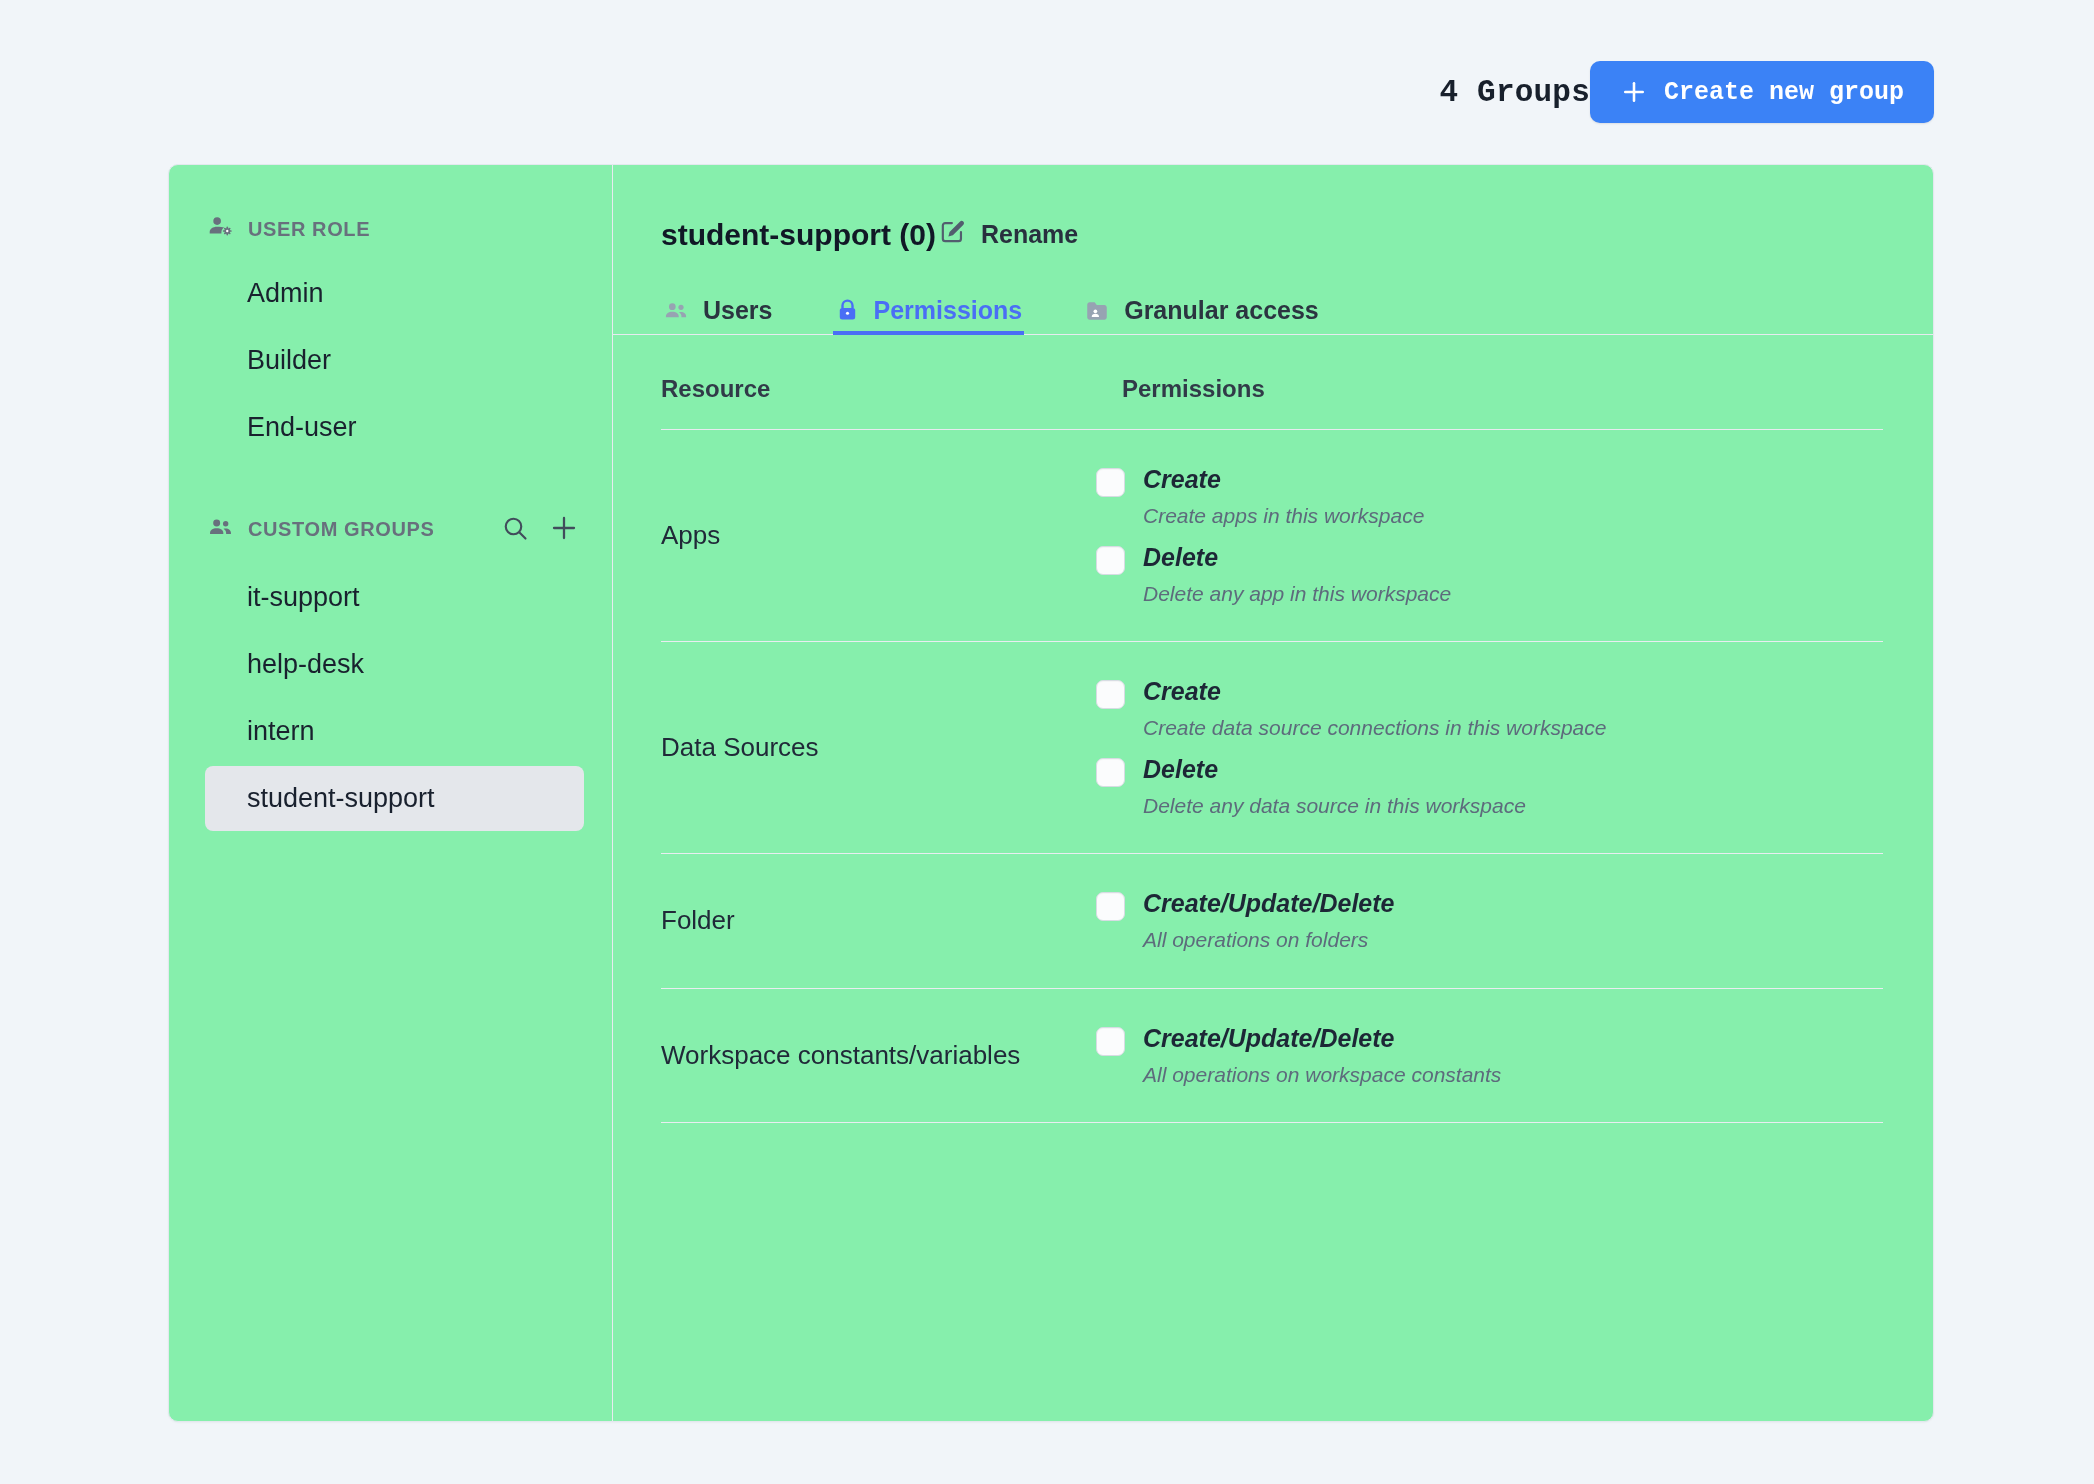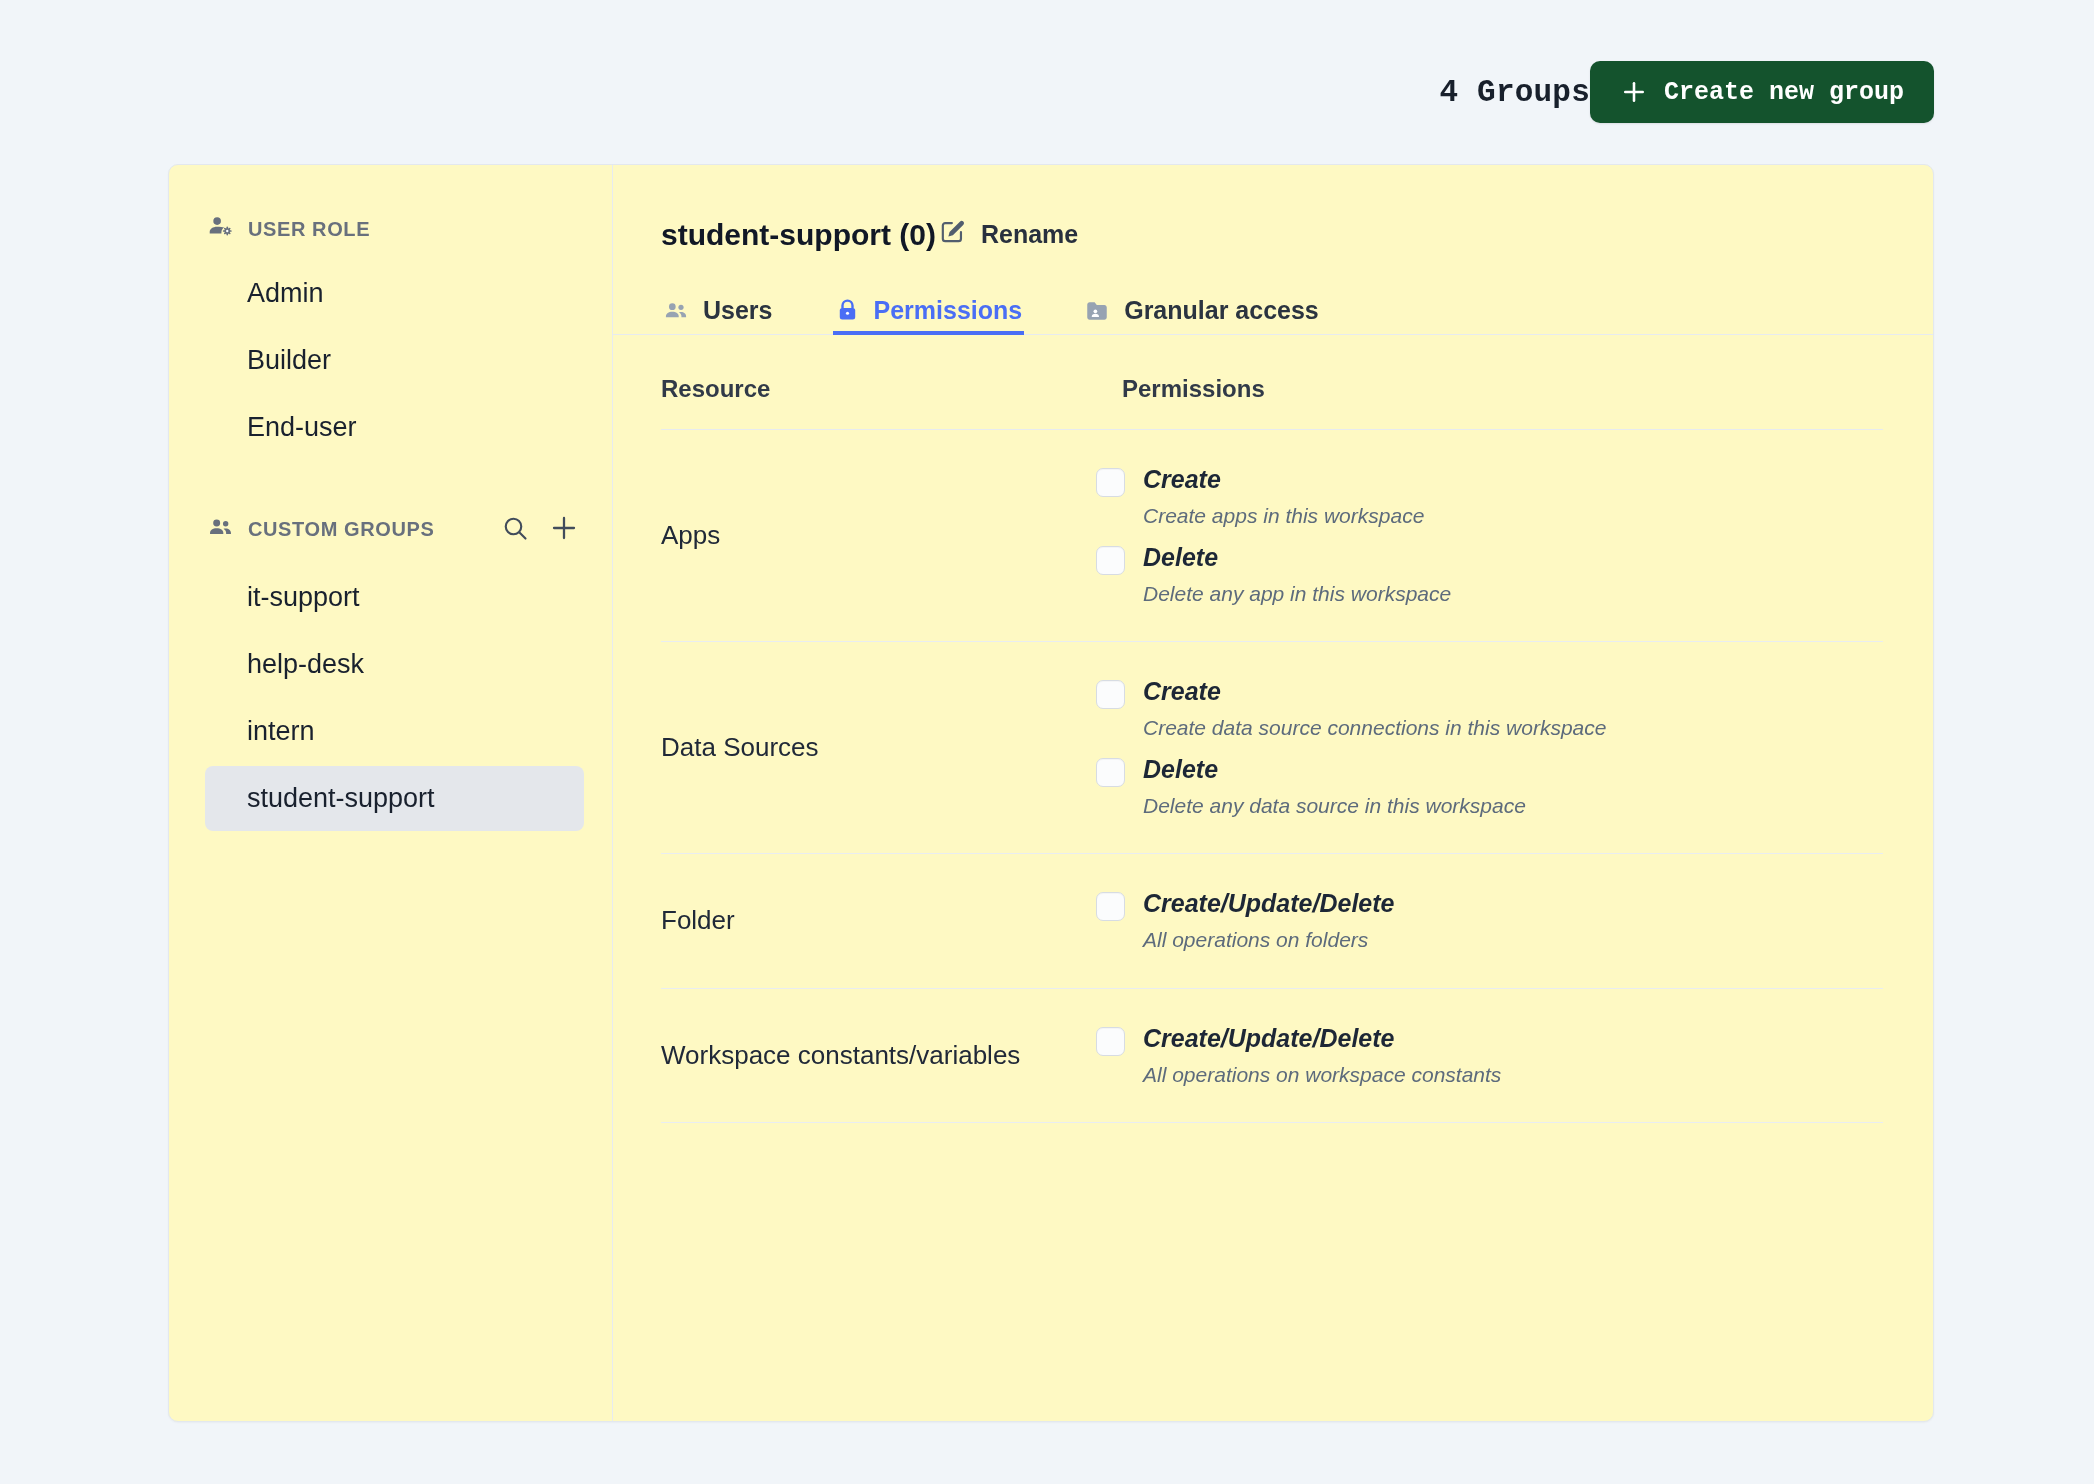--- a/index.html
+++ b/index.html
@@ -14,31 +14,31 @@
   .screen { width:2094px; height:1484px; overflow:hidden; position:relative; }
 
   
   .topbar {
     display:flex; justify-content:flex-end; align-items:center;
     padding:58px 160px 0 170px; height:126px;font-family:Liberation Mono, monospace;
   }
   .page-title { font-size:31px; font-weight:600; color:#18202C; letter-spacing:.2px; }
   .btn-primary {
     display:flex; align-items:center; gap:16px;
-    background:#14532d; color:#FFFFFF; border:none; border-radius:10px;
+    background:#3b82f6; color:#FFFFFF; border:none; border-radius:10px;
     height:62px; padding:0 30px; font-size:25px; font-weight:600;
     font-family:inherit; cursor:pointer;
     box-shadow:0 1px 2px rgba(16,24,40,.1);
   }
   .btn-primary svg { display:block; }
 
   
   .card {
     margin:38px 160px 0 168px;
-    background:#fef9c3; border:1px solid #E3E8EE; border-radius:10px;
+    background:#86efac; border:1px solid #E3E8EE; border-radius:10px;
     height:1258px; display:flex; overflow:hidden;
     box-shadow:0 1px 2px rgba(16,24,40,.04);
   }
 
   
   .sidebar { width:444px; border-right:1px solid #E7EBF0; padding:42px 28px 0 36px; flex-shrink:0; }
   .section-header {
     display:flex; align-items:center; gap:14px;
     font-size:20px; font-weight:700; letter-spacing:.6px;
     color:#68707D; padding:6px 2px 16px 2px;

